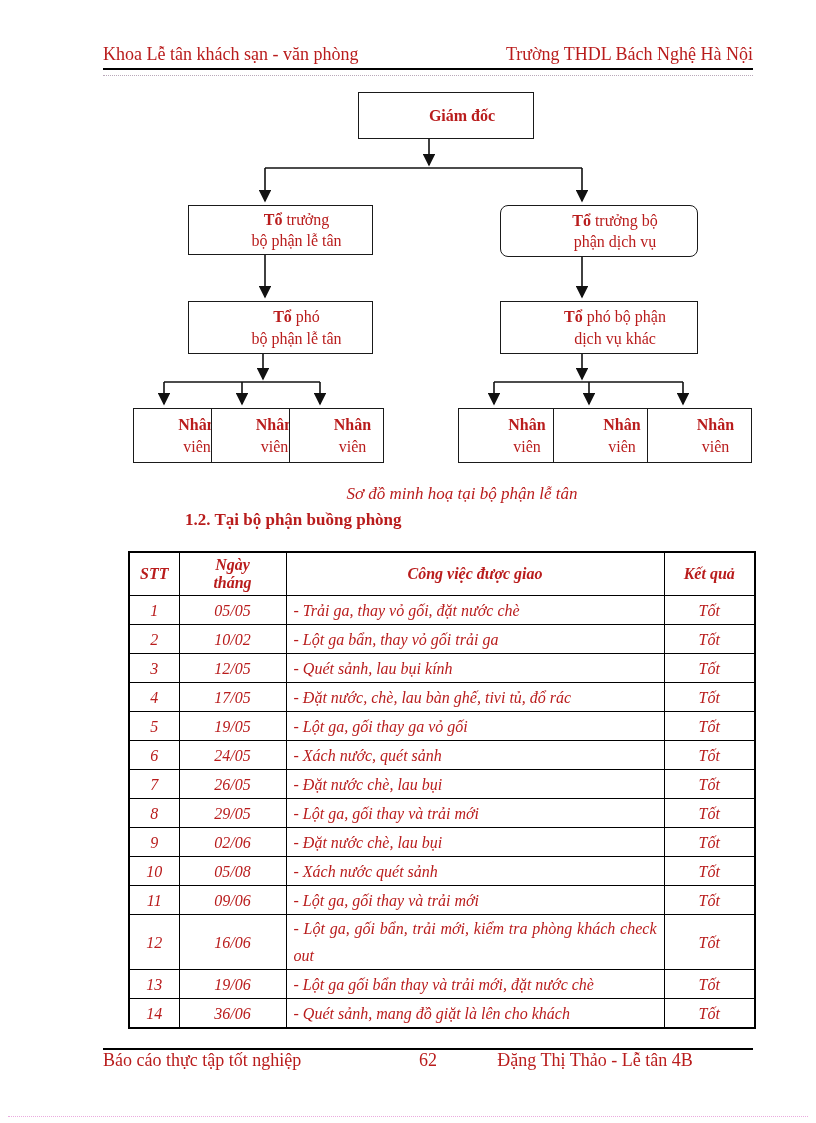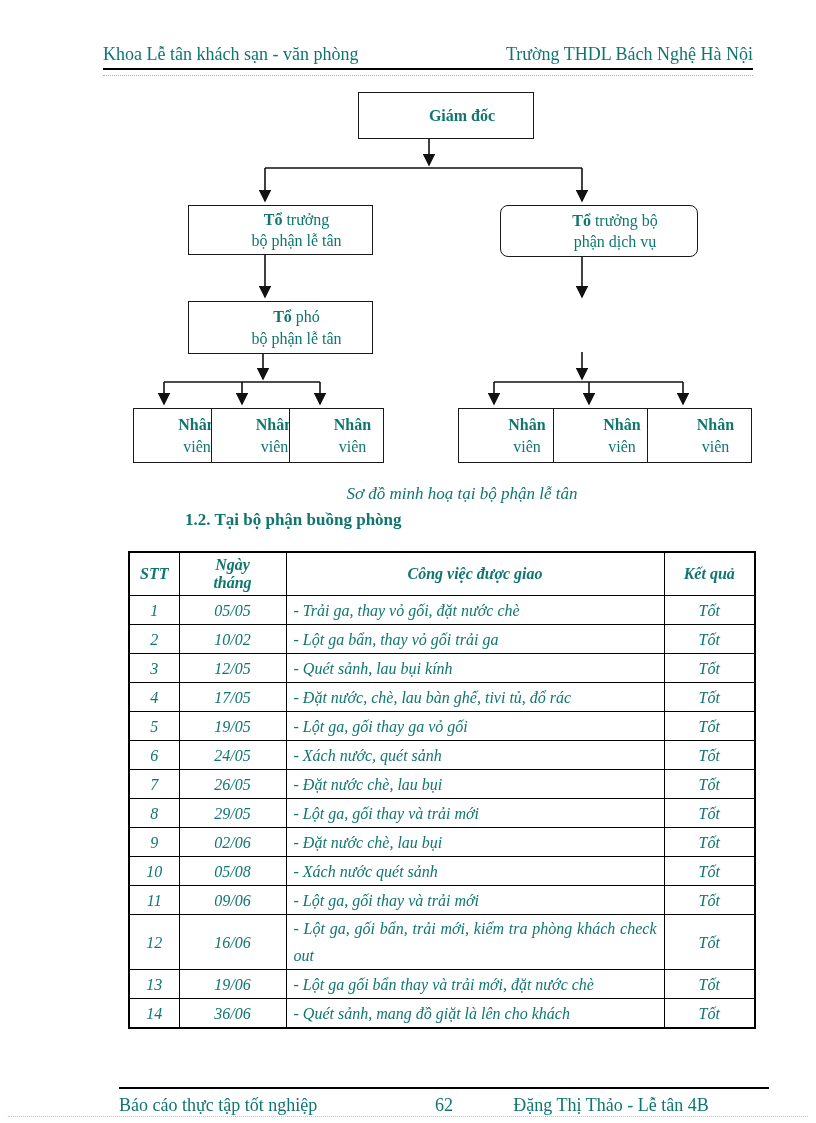--- a/index.html
+++ b/index.html
@@ -1,18 +1,18 @@
 <!DOCTYPE html>
 <html><head>
 <meta charset="utf-8">
 <style>
   html,body{margin:0;padding:0;background:#ffffff;}
   .page{
     position:relative;width:816px;height:1123px;background:#ffffff;
-    font-family:"Liberation Serif","DejaVu Serif",serif;color:#0f766e;
+    font-family:"Liberation Serif","DejaVu Serif",serif;color:#b91c1c;
     overflow:hidden;
   }
   
   .hdr{
     position:absolute;left:103px;top:44px;width:650px;
     display:flex;justify-content:space-between;
     font-size:18px;border-bottom:2px solid #000;padding-bottom:3px;
   }
   .hdr-dotted{position:absolute;left:103px;top:75px;width:650px;border-top:1px dotted #b9a8b9;}
   
@@ -45,23 +45,23 @@
     font-size:16px;table-layout:fixed;font-style:italic;
   }
   table.worklog th,table.worklog td{border:1px solid #000;padding:0 7px;}
   table.worklog th{font-weight:bold;text-align:center;height:42px;line-height:1.15;vertical-align:middle;padding:0 2px;}
   table.worklog td{height:28px;line-height:27px;vertical-align:middle;}
   td.c{text-align:center;padding:0 2px;}
   td.task{text-align:justify;}
   .th-date-inner{width:3.2em;margin:0 auto;}
   
   .ftr{
-    position:absolute;left:103px;top:1087px;width:650px;
-    border-top:2px solid #000;padding-top:6px;
-    display:flex;align-items:baseline;font-size:18px;margin-left:16px;
+    position:absolute;left:103px;top:1048px;width:650px;
+    border-top:2px solid #000;
+    display:flex;align-items:baseline;font-size:18px;
   }
   .ftr .fl{flex:1;text-align:left;}
   .ftr .fc{flex:0 0 auto;}
   .ftr .fr{flex:1;text-align:center;}
   .page-bottom-edge{position:absolute;left:8px;top:1116px;width:800px;border-top:1.5px dotted #eaaade;}
 </style>
 </head>
 <body>
 
 <div class="page">
@@ -123,20 +123,27 @@
   </div>
 
   <div class="obox ldeputy">
     <span>
       <span class="b">Tổ</span>
       <span>phó</span>
     </span>
     <span>bộ phận lễ tân</span>
   </div>
 
+  <div class="obox rdeputy">
+    <span>
+      <span class="b">Tổ</span>
+      <span>phó bộ phận</span>
+    </span>
+    <span>dịch vụ khác</span>
+  </div>
 
   <div class="obox staff s1">
     <span class="b">Nhân</span>
     <span>viên</span>
   </div>
   <div class="obox staff s2">
     <span class="b">Nhân</span>
     <span>viên</span>
   </div>
   <div class="obox staff s3">

